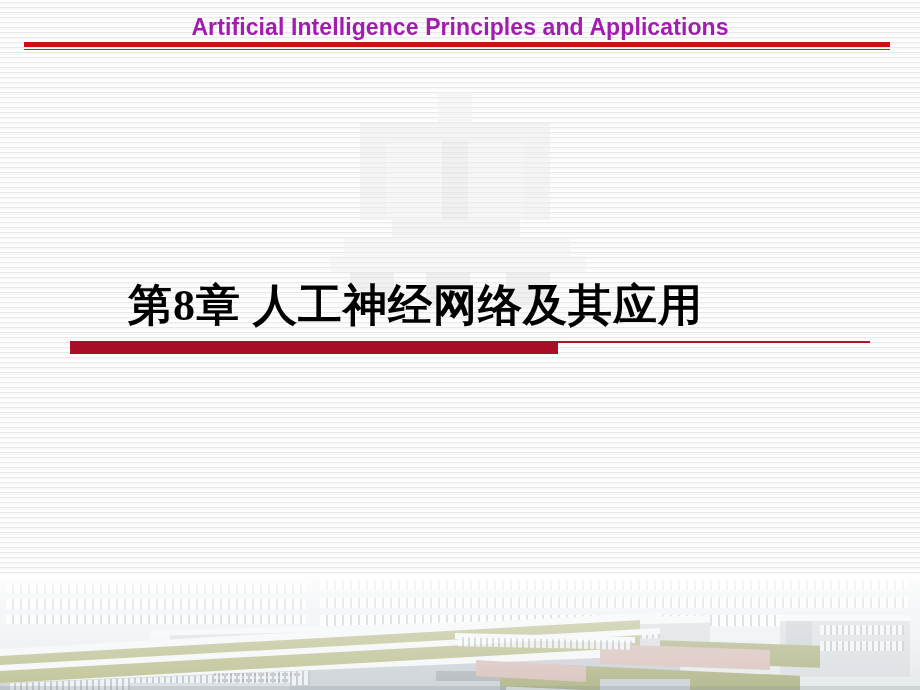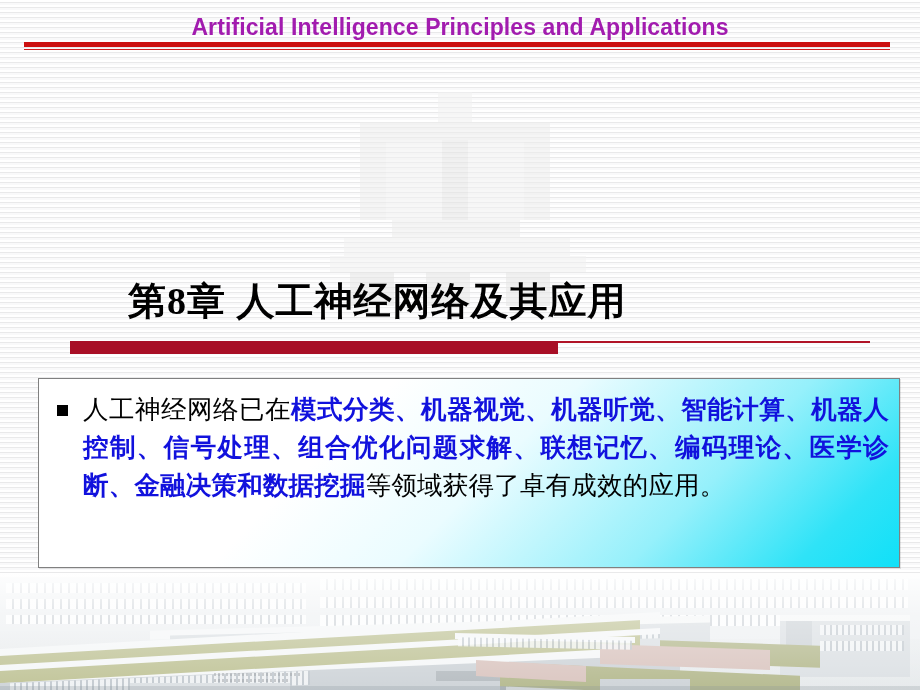--- a/index.html
+++ b/index.html
@@ -79,21 +79,21 @@
     height: 1px;
     background: #d22020;
   }
 
   
   .chapter-title {
     position: absolute;
     left: 128px;
     top: 276px;
     color: #000000;
-    font-size: 38px;
+    font-size: 44px;
     font-weight: bold;
     font-family: "Liberation Serif", "DejaVu Serif", serif;
     letter-spacing: 1px;
     white-space: nowrap;
   }
   .title-rule-thin {
     position: absolute;
     left: 70px;
     top: 341px;
     width: 800px;
@@ -234,28 +234,20 @@
   </div>
 
   <div class="header-title">Artificial Intelligence Principles and Applications</div>
   <div class="header-rule-thick"></div>
   <div class="header-rule-thin"></div>
 
   <div class="chapter-title">第8章  人工神经网络及其应用</div>
   <div class="title-rule-thin"></div>
   <div class="title-rule-thick"></div>
 
-  <div class="body-box">
-    <div class="body-inner">
-      <div class="bullet-row">
-        <span class="bullet-mark"></span>
-        <div class="body-text"><span> 人工神经网络已在</span><span class="blue">模式分类、机器视觉、机器听觉、智能计算、机器人控制、信号处理、组合优化问题求解、联想记忆、编码理论、医学诊断、金融决策和数据挖掘</span><span>等领域获得了卓有成效的应用。</span></div>
-      </div>
-    </div>
-  </div>
 
   <div class="photo">
 
     <div class="bldg bldg-far" style="left:300px; top:0px; width:620px; height:66px;"></div>
     <div class="win-strip" style="left:312px; top:6px; width:596px; height:11px;"></div>
     <div class="win-strip" style="left:312px; top:24px; width:596px; height:11px;"></div>
     <div class="win-strip" style="left:312px; top:42px; width:596px; height:11px;"></div>
     <div class="bldg roof-white" style="left:300px; top:0px; width:620px; height:6px;"></div>
 
     <div class="bldg bldg-far" style="left:0px; top:4px; width:320px; height:54px;"></div>

